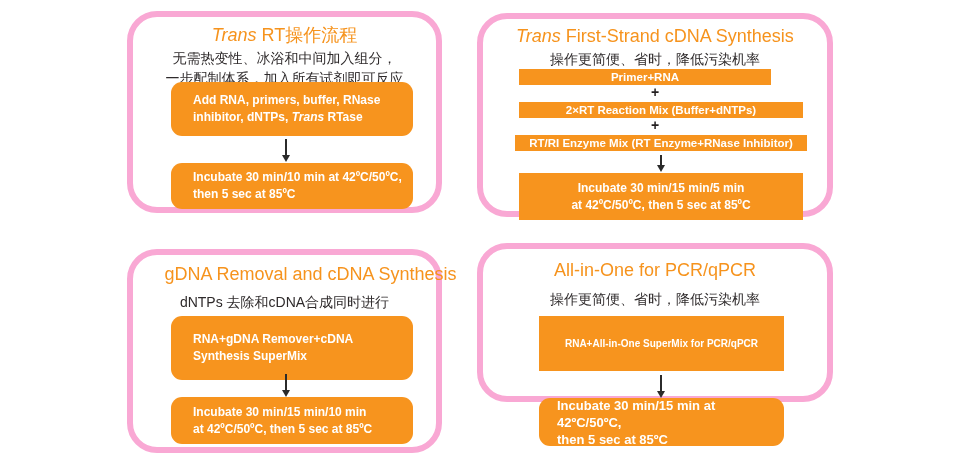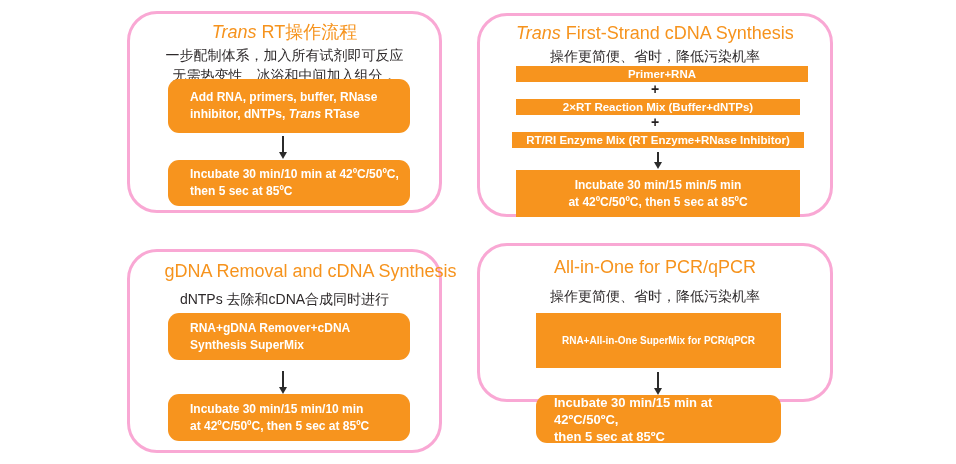--- a/index.html
+++ b/index.html
@@ -1,21 +1,21 @@
 <!DOCTYPE html>
 <html><head>
 <meta charset="utf-8">
 <style>
   html,body{margin:0;padding:0;background:#ffffff;}
   #canvas{
     position:relative;width:956px;height:464px;background:#ffffff;overflow:hidden;
     font-family:"Liberation Sans","DejaVu Sans",sans-serif;
   }
   .panel{
-    position:absolute;background:#ffffff;border:3px solid #f9a8d4;border-radius:30px;
+    position:absolute;background:#ffffff;border:6px solid #f9a8d4;border-radius:30px;
     box-sizing:border-box;
   }
   .panel-title{
     position:absolute;left:0;width:100%;text-align:center;color:#f6931d;
     font-size:18px;line-height:20px;white-space:nowrap;
   }
   .ital{font-style:italic;}
   .subtitle{
     position:absolute;left:0;width:100%;text-align:center;color:#2e2a2b;
     font-size:14px;line-height:20px;white-space:nowrap;
@@ -54,58 +54,58 @@
 </head>
 <body>
 
 <div id="canvas">
 
   <div class="panel" style="left:127px;top:11px;width:315px;height:202px;">
     <div class="panel-title" style="top:8px;">
       <span class="ital">Trans</span><span> RT操作流程</span>
     </div>
     <div class="subtitle" style="top:31px;">
+      <span class="line">无需热变性、冰浴和中间加入组分，</span>
       <span class="line">一步配制体系，加入所有试剂即可反应</span>
-      <span class="line">无需热变性、冰浴和中间加入组分，</span>
     </div>
     <div class="obox obox-left" style="left:38px;top:65px;width:242px;height:54px;">
       <div><span>Add RNA, primers, buffer, RNase inhibitor, dNTPs, </span><span class="ital">Trans</span><span> RTase</span></div>
     </div>
     <div class="arrow" style="left:152px;top:122px;height:17px;"></div>
     <div class="obox obox-left" style="left:38px;top:146px;width:242px;height:46px;">
       <span class="line">Incubate 30 min/10 min at 42ºC/50ºC,</span>
       <span class="line">then 5 sec at 85ºC</span>
     </div>
   </div>
 
   <div class="panel" style="left:477px;top:13px;width:356px;height:204px;">
     <div class="panel-title" style="top:7px;">
       <span class="ital">Trans</span><span> First-Strand cDNA Synthesis</span>
     </div>
     <div class="subtitle" style="top:30px;">
       <span class="line">操作更简便、省时，降低污染机率</span>
     </div>
-    <div class="bar" style="left:36px;top:50px;width:292px;">Primer+RNA</div>
+    <div class="bar" style="left:36px;top:50px;width:252px;">Primer+RNA</div>
     <div class="plus" style="top:64px;">+</div>
     <div class="bar" style="left:36px;top:83px;width:284px;">2×RT Reaction Mix (Buffer+dNTPs)</div>
     <div class="plus" style="top:97px;">+</div>
     <div class="bar" style="left:32px;top:116px;width:292px;">RT/RI Enzyme Mix (RT Enzyme+RNase Inhibitor)</div>
     <div class="arrow" style="left:177px;top:136px;height:11px;"></div>
     <div class="obox obox-center" style="left:36px;top:154px;width:284px;height:47px;">
       <span class="line">Incubate 30 min/15 min/5 min</span>
       <span class="line">at 42ºC/50ºC, then 5 sec at 85ºC</span>
     </div>
   </div>
 
   <div class="panel" style="left:127px;top:249px;width:315px;height:204px;">
     <div class="panel-title" style="top:9px;padding-left:26px;">gDNA Removal and cDNA Synthesis</div>
     <div class="subtitle" style="top:37px;">
       <span class="line">dNTPs 去除和cDNA合成同时进行</span>
     </div>
-    <div class="obox obox-left" style="left:38px;top:61px;width:242px;height:47px;">
+    <div class="obox obox-left" style="left:38px;top:61px;width:242px;height:64px;">
       <div>RNA+gDNA Remover+cDNA Synthesis SuperMix</div>
     </div>
     <div class="arrow" style="left:152px;top:119px;height:17px;"></div>
     <div class="obox obox-left" style="left:38px;top:142px;width:242px;height:47px;">
       <span class="line">Incubate 30 min/15 min/10 min</span>
       <span class="line">at 42ºC/50ºC, then 5 sec at 85ºC</span>
     </div>
   </div>
 
   <div class="panel" style="left:477px;top:243px;width:356px;height:159px;">

